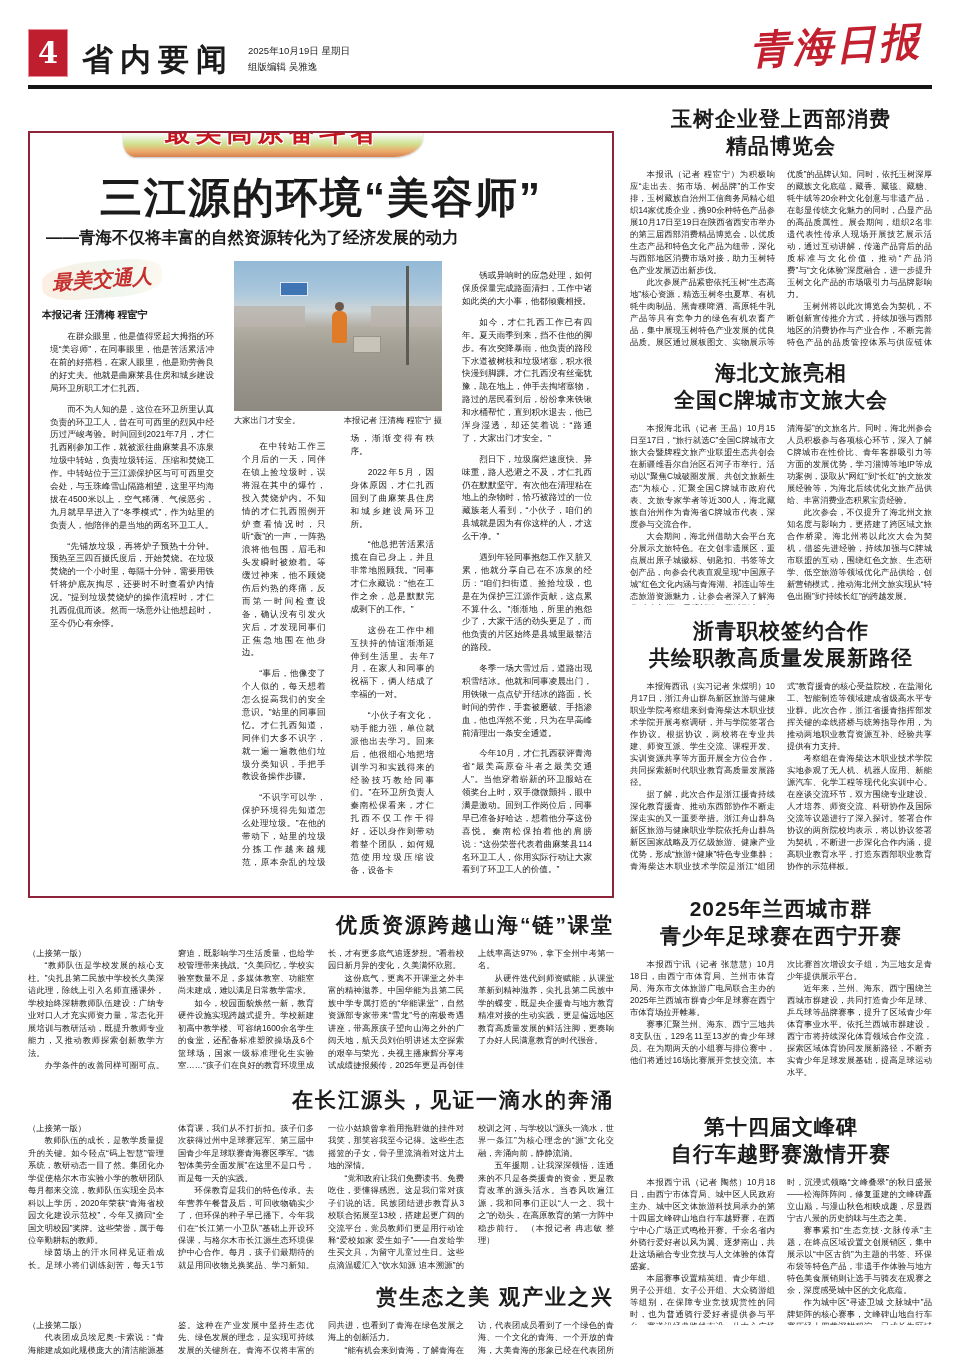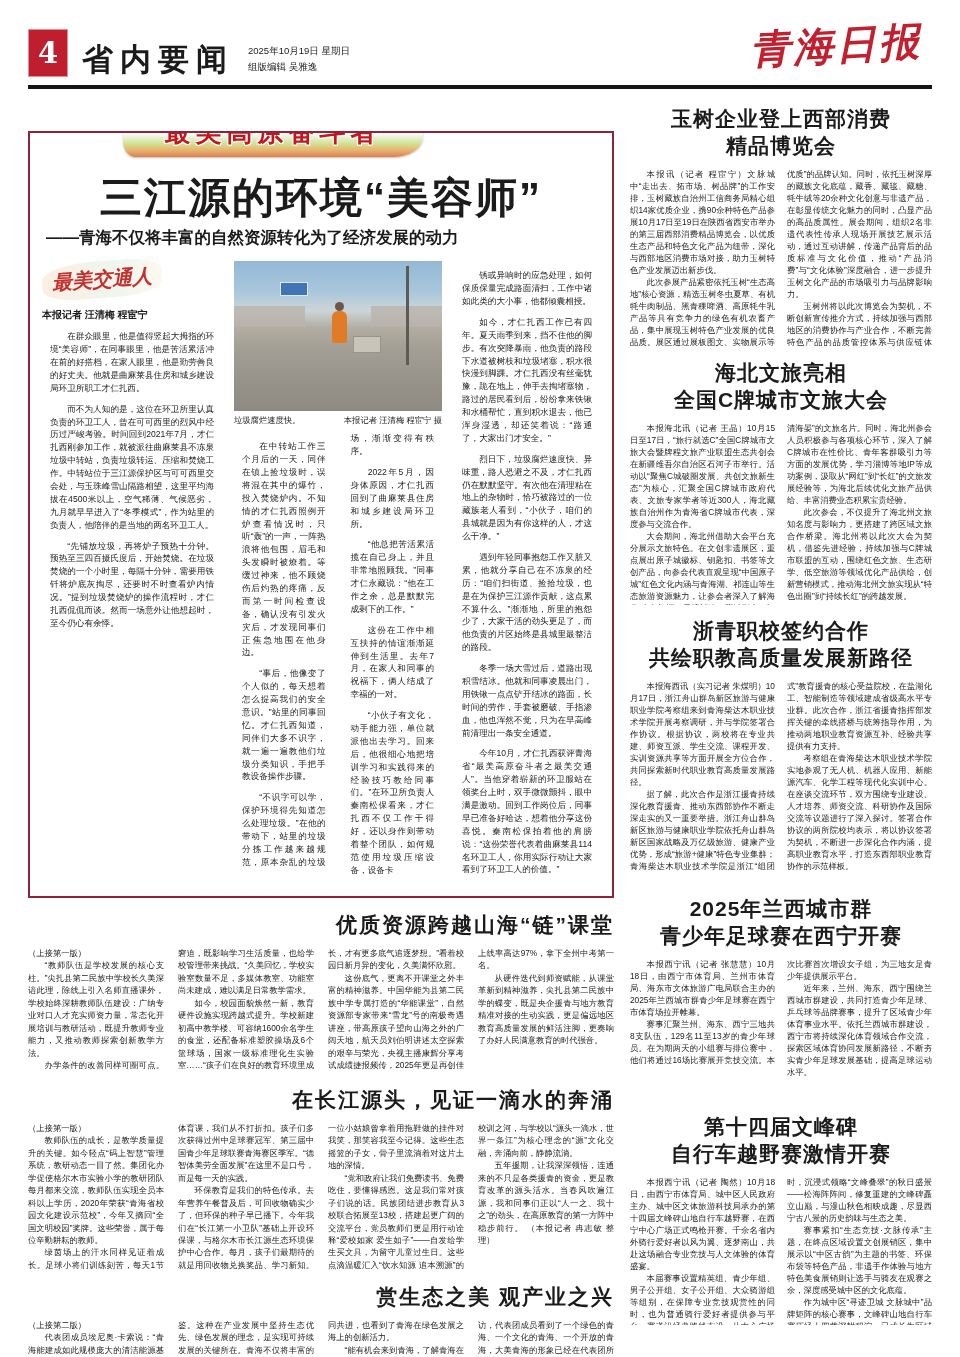--- a/index.html
+++ b/index.html
@@ -113,21 +113,21 @@
           <div class="f-col f-colmid">
             <div class="photo">
               <div class="bldg"></div>
               <div class="bldg right"></div>
               <div class="pole"></div>
               <div class="sign"></div>
               <div class="worker"></div>
               <div class="cart"></div>
             </div>
             <div class="caption">
-              <span>垃圾腐烂速度快。</span>
+              <span>大家出门才安全。</span>
               <span>本报记者 汪清梅 程宦宁 摄</span>
             </div>
             <div class="paras twocol">
                 <p>在中转站工作三个月后的一天，同伴在镇上捡垃圾时，误将混在其中的爆竹，投入焚烧炉内。不知情的才仁扎西照例开炉查看情况时，只听“轰”的一声，一阵热浪将他包围，眉毛和头发瞬时被燎着。等缓过神来，他不顾烧伤后灼热的疼痛，反而第一时间检查设备，确认没有引发火灾后，才发现同事们正焦急地围在他身边。</p>
                 <p>“事后，他像变了个人似的，每天想着怎么提高我们的安全意识。”站里的同事回忆。才仁扎西知道，同伴们大多不识字，就一遍一遍教他们垃圾分类知识，手把手教设备操作步骤。</p>
                 <p>“不识字可以学，保护环境得先知道怎么处理垃圾。”在他的带动下，站里的垃圾分拣工作越来越规范，原本杂乱的垃圾场，渐渐变得有秩序。</p>
                 <p>2022年5月，因身体原因，才仁扎西回到了曲麻莱县住房和城乡建设局环卫所。</p>
                 <p>“他总把苦活累活揽在自己身上，并且非常地照顾我。”同事才仁永藏说：“他在工作之余，总是默默完成剩下的工作。”</p>
                 <p>这份在工作中相互扶持的情谊渐渐延伸到生活里。去年7月，在家人和同事的祝福下，俩人结成了幸福的一对。</p>
                 <p>“小伙子有文化，动手能力强，单位就派他出去学习。回来后，他很细心地把培训学习和实践得来的经验技巧教给同事们。”在环卫所负责人秦南松保看来，才仁扎西不仅工作干得好，还以身作则带动着整个团队，如何规范使用垃圾压缩设备，设备卡</p>
@@ -186,21 +186,21 @@
     </div>
 
     <aside class="right-rail">
 
       <article class="r-article ra1">
         <h2>
           <span>玉树企业登上西部消费</span><br>
           <span>精品博览会</span>
         </h2>
         <div class="r-body">
-            <p>本报讯（记者 程宦宁）文脉城中“走出去、拓市场、树品牌”的工作安排，玉树藏族自治州工信商务局精心组织14家优质企业，携90余种特色产品参展10月17日至19日在陕西省西安市举办的第三届西部消费精品博览会，以优质生态产品和特色文化产品为纽带，深化与西部地区消费市场对接，助力玉树特色产业发展迈出新步伐。</p>
+            <p>本报讯（记者 程宦宁）为积极响应“走出去、拓市场、树品牌”的工作安排，玉树藏族自治州工信商务局精心组织14家优质企业，携90余种特色产品参展10月17日至19日在陕西省西安市举办的第三届西部消费精品博览会，以优质生态产品和特色文化产品为纽带，深化与西部地区消费市场对接，助力玉树特色产业发展迈出新步伐。</p>
             <p>此次参展产品紧密依托玉树“生态高地”核心资源，精选玉树冬虫夏草、有机牦牛肉制品、黑青稞啤酒、高原牦牛乳产品等具有竞争力的绿色有机农畜产品，集中展现玉树特色产业发展的优良品质。展区通过展板图文、实物展示等形式，清晰传递“从高原到餐桌”的品质保障链条，进一步强化“玉树出品即生态优质”的品牌认知。同时，依托玉树深厚的藏族文化底蕴，藏香、藏毯、藏糖、牦牛绒等20余种文化创意与非遗产品，在彰显传统文化魅力的同时，凸显产品的高品质属性。展会期间，组织2名非遗代表性传承人现场开展技艺展示活动，通过互动讲解，传递产品背后的品质标准与文化价值，推动“产品消费”与“文化体验”深度融合，进一步提升玉树文化产品的市场吸引力与品牌影响力。</p>
             <p>玉树州将以此次博览会为契机，不断创新宣传推介方式，持续加强与西部地区的消费协作与产业合作，不断完善特色产品的品质管控体系与供应链体系，让更多玉树优质产品走进西部千家万户。</p>
           </div>
       </article>
 
       <article class="r-article ra2">
         <h2>
           <span>海北文旅亮相</span><br>
           <span>全国C牌城市文旅大会</span>
         </h2>

